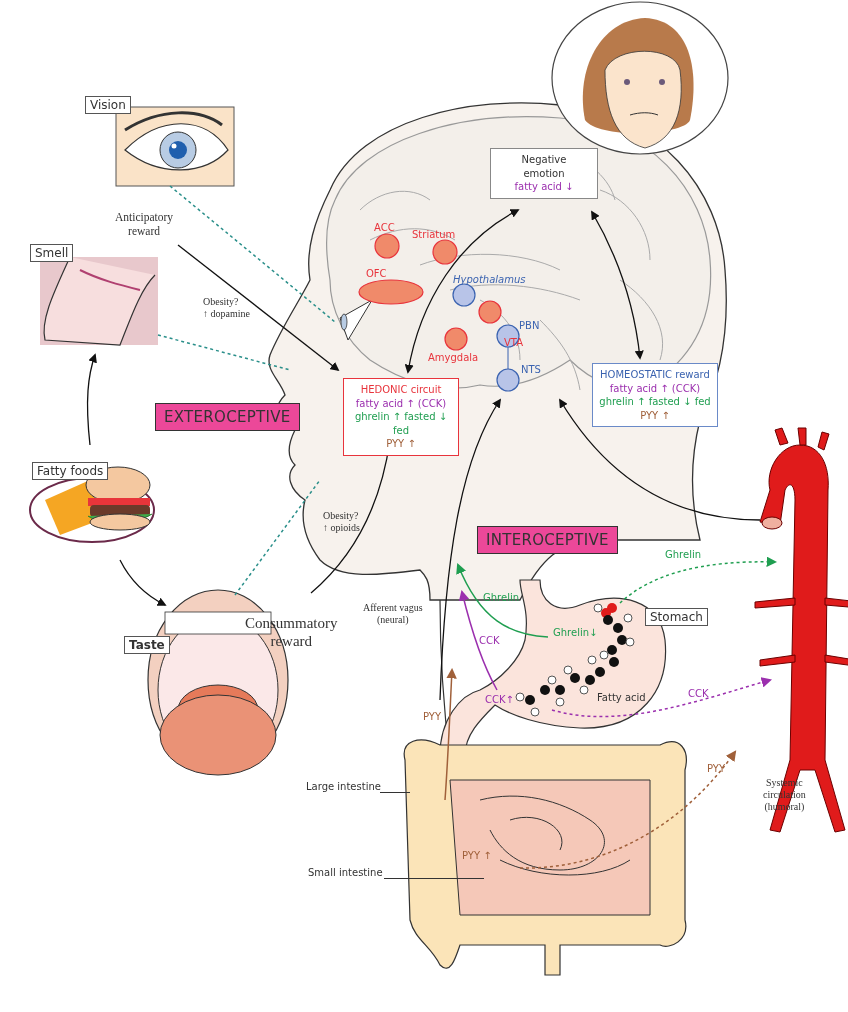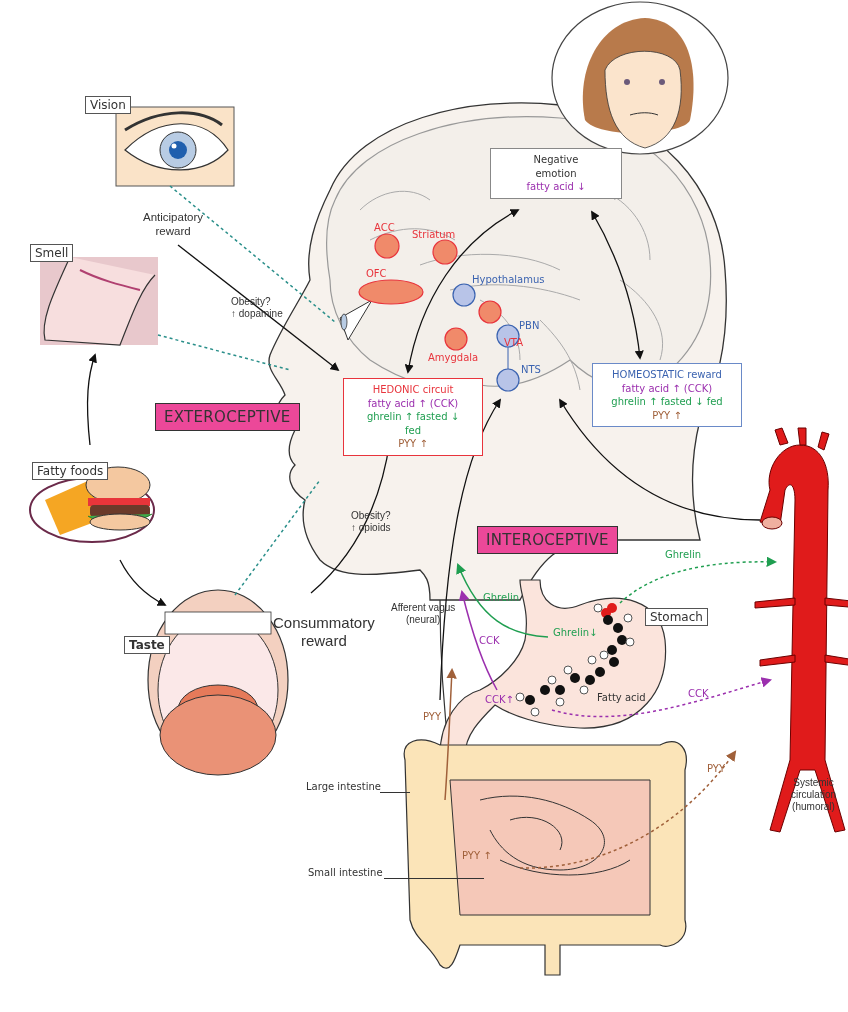--- a/index.html
+++ b/index.html
@@ -1,28 +1,28 @@
 <!DOCTYPE html>
 <html><head>
 <meta charset="utf-8">
 <style>
   html, body { margin: 0; padding: 0; background: #ffffff; }
   body { width: 848px; height: 1012px; position: relative; overflow: hidden;
          font-family: "Liberation Sans", sans-serif; }
   svg#diagram { position: absolute; left: 0; top: 0; width: 848px; height: 1012px; }
-  .lbl { position: absolute; font-family: Liberation Sans, sans-serif; font-size: 10.5px;
-         color: #333; text-align: center; line-height: 1.2; white-space: nowrap; margin-left: 28px; }
+  .lbl { position: absolute; font-family: Liberation Serif, serif; font-size: 10.5px;
+         color: #333; text-align: center; line-height: 1.2; white-space: nowrap; }
   .boxlbl { position: absolute; font-family: "DejaVu Sans", sans-serif; font-size: 12px;
             color: #333; background: #fff; border: 1px solid #555; padding: 1px 4px;
             white-space: nowrap; }
   .bigbox { position: absolute; font-family: "DejaVu Sans", sans-serif; font-size: 15px;
             color: #333; background: #ec4899; border: 1.5px solid #333; padding: 4px 8px;
             letter-spacing: 0.3px; white-space: nowrap; }
   .circuit { position: absolute; font-family: "DejaVu Sans", sans-serif; font-size: 10px;
-             text-align: center; line-height: 1.35; background: #fff; padding: 4px 18px; }
+             text-align: center; line-height: 1.35; background: #fff; padding: 4px 6px; }
   .red { color: #e8343c; }
   .blue { color: #3b63b0; }
   .purple { color: #9b2fae; }
   .green { color: #1f9e50; }
   .brown { color: #a0603a; }
   .region { position: absolute; font-family: "DejaVu Sans", sans-serif; font-size: 10px; white-space: nowrap; }
 </style>
 </head>
 <body>
 
@@ -217,21 +217,21 @@
   <div>Obesity?</div>
   <div>↑ opioids</div>
 </div>
 
 <div class="bigbox" style="left:155px; top:403px;">EXTEROCEPTIVE</div>
 <div class="bigbox" style="left:477px; top:526px;">INTEROCEPTIVE</div>
 
 <div class="region red" style="left:374px; top:222px;">ACC</div>
 <div class="region red" style="left:412px; top:229px;">Striatum</div>
 <div class="region red" style="left:366px; top:268px;">OFC</div>
-<div class="region blue" style="left:472px; top:274px;">Hypothalamus</div>
+<div class="region blue" style="left:453px; top:274px;font-style:italic;">Hypothalamus</div>
 <div class="region red" style="left:504px; top:296px;margin-top:41px;">VTA</div>
 <div class="region blue" style="left:519px; top:320px;">PBN</div>
 <div class="region red" style="left:428px; top:352px;">Amygdala</div>
 <div class="region blue" style="left:521px; top:364px;">NTS</div>
 
 <div class="circuit" style="left:490px; top:148px; width:94px; border:1px solid #888; color:#333;">
   <div>Negative</div>
   <div>emotion</div>
   <div class="purple">fatty acid ↓</div>
 </div>

